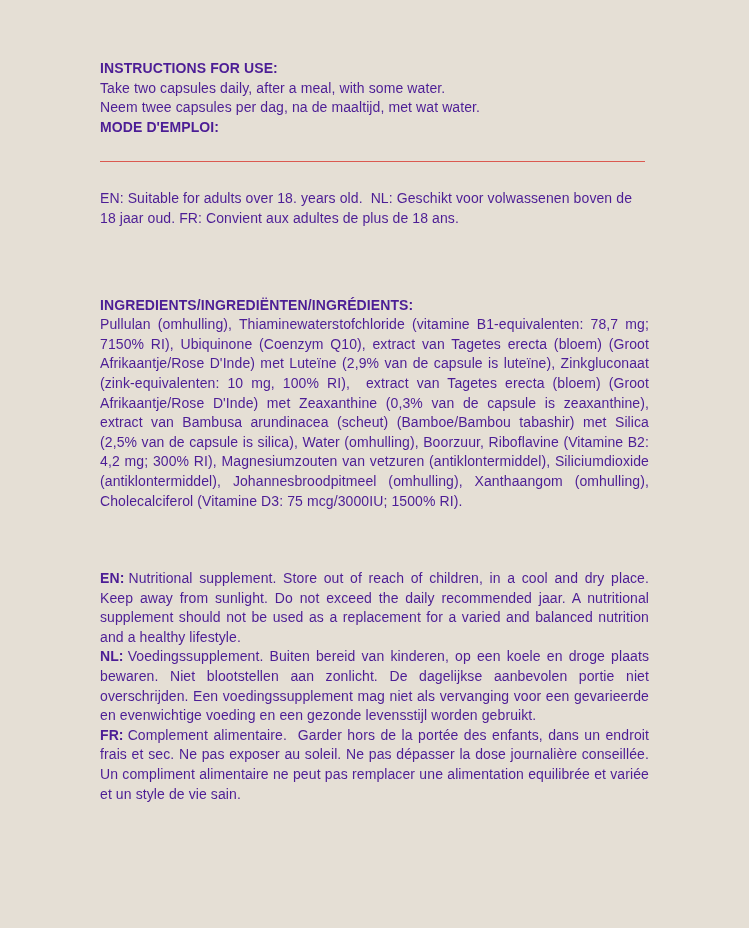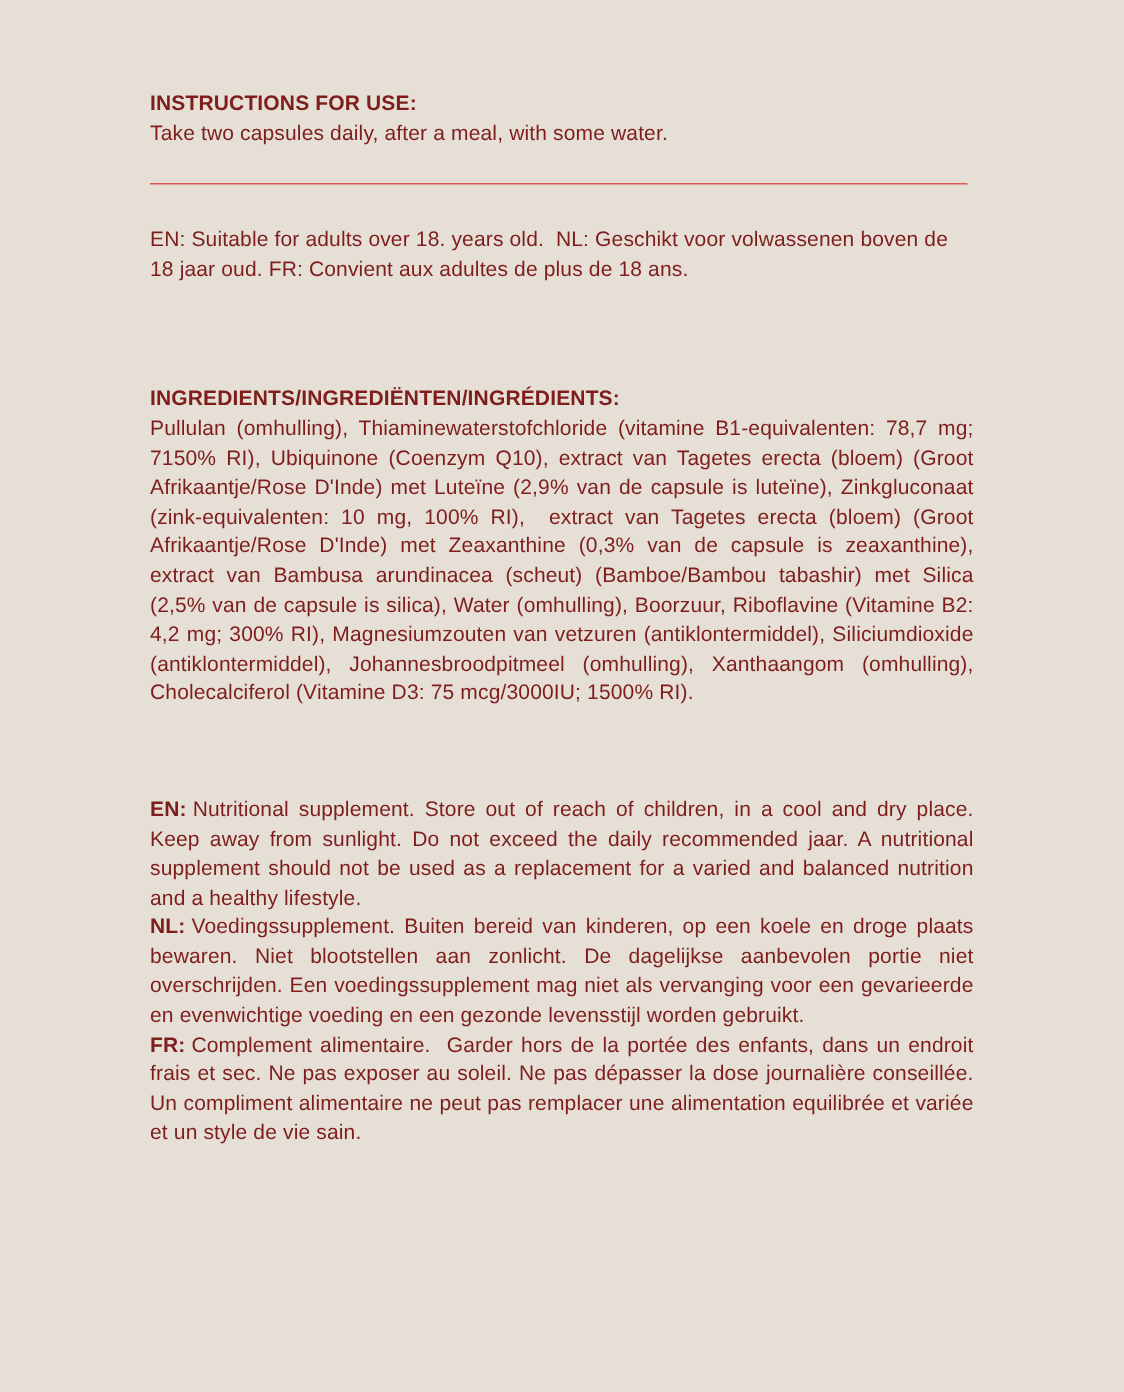--- a/index.html
+++ b/index.html
@@ -11,21 +11,21 @@
     height: 928px;
     background: #e5dfd5;
     font-family: "Liberation Sans", "DejaVu Sans", sans-serif;
     overflow: hidden;
   }
   .label-panel {
     box-sizing: border-box;
     width: 749px;
     height: 928px;
     padding: 59px 100px 0 100px;
-    color: #7f1d1d;
+    color: #4c1d95;
     font-size: 14px;
     line-height: 19.6px;
     letter-spacing: 0.1px;
   }
   .heading {
     font-weight: 700;
   }
   .divider {
     border: none;
     border-top: 1.5px solid #d94a41;
@@ -56,20 +56,22 @@
   }
 </style>
 </head>
 <body>
 
 <div class="label-panel">
 
   <section>
     <div class="heading">INSTRUCTIONS FOR USE:</div>
     <div>Take two capsules daily, after a meal, with some water.</div>
+    <div>Neem twee capsules per dag, na de maaltijd, met wat water.</div>
+    <div class="heading">MODE D'EMPLOI:</div>
   </section>
 
   <hr class="divider">
 
   <p class="age-notice">EN: Suitable for adults over 18. years old.&nbsp; NL: Geschikt voor volwassenen boven de 18 jaar oud. FR: Convient aux adultes de plus de 18 ans.</p>
 
   <section class="ingredients-section">
     <div class="heading">INGREDIENTS/INGREDIËNTEN/INGRÉDIENTS:</div>
     <p class="ingredients-body">Pullulan (omhulling), Thiaminewaterstofchloride (vitamine B1-equivalenten: 78,7 mg; 7150% RI), Ubiquinone (Coenzym Q10), extract van Tagetes erecta (bloem) (Groot Afrikaantje/Rose D'Inde) met Luteïne (2,9% van de capsule is luteïne), Zinkgluconaat (zink-equivalenten: 10 mg, 100% RI),&nbsp; extract van Tagetes erecta (bloem) (Groot Afrikaantje/Rose D'Inde) met Zeaxanthine (0,3% van de capsule is zeaxanthine), extract van Bambusa arundinacea (scheut) (Bamboe/Bambou tabashir) met Silica (2,5% van de capsule is silica), Water (omhulling), Boorzuur, Riboflavine (Vitamine B2: 4,2 mg; 300% RI), Magnesiumzouten van vetzuren (antiklontermiddel), Siliciumdioxide (antiklontermiddel), Johannesbroodpitmeel (omhulling), Xanthaangom (omhulling), Cholecalciferol (Vitamine D3: 75 mcg/3000IU; 1500% RI).</p>
   </section>

